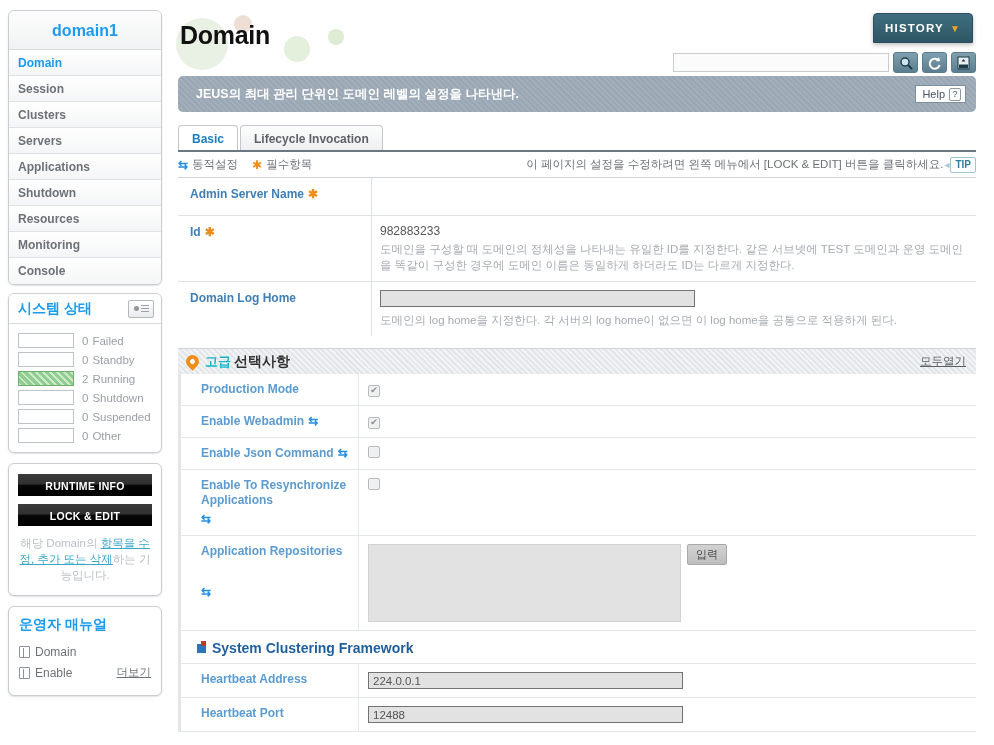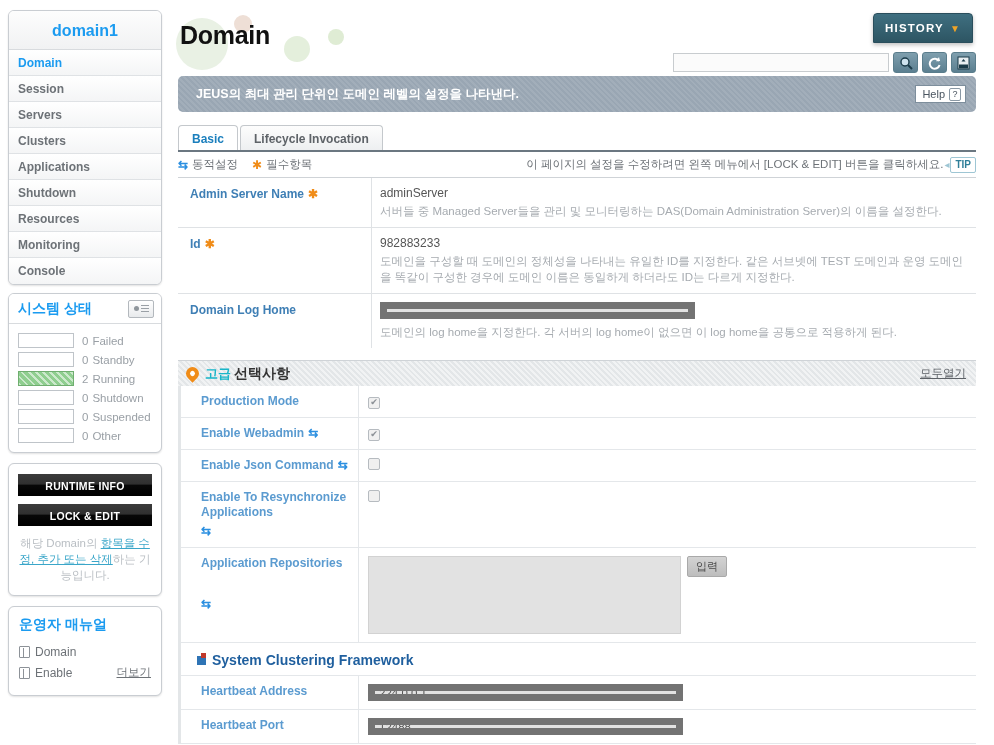--- a/index.html
+++ b/index.html
@@ -216,21 +216,21 @@
     padding: 9px 8px 9px 12px;
     font-size: 12px; font-weight: bold; color: #3f7fb5;
     border-right: 1px solid #dfe2e5;
     display: flex; align-items: flex-start; flex-wrap: wrap; gap: 4px;
   }
   .fval { flex: 1; padding: 8px 6px 8px 8px; }
   .fval .v { font-size: 12px; color: #555; margin-bottom: 3px; }
   .fval .d { font-size: 11.5px; color: #a6abb0; line-height: 16px; }
   .ro-input {
     width: 315px; height: 17px;
-    background: #e2e2e2; border: 7px solid #737373;
+    background: #e2e2e2; border: 1px solid #737373;
     font-size: 11.5px; color: #555; padding: 0 4px;
     display: block;
   }
   .ro-input.wide { width: 315px; }
 
   .sec-head {
     margin: 12px 18px 0 8px;
     height: 26px;
     background-color: #e3e6e8;
     background-image: repeating-linear-gradient(45deg, rgba(255,255,255,.5) 0 2px, rgba(0,0,0,0) 2px 4px);
@@ -289,22 +289,22 @@
 <body>
 
 <div id="root">
 
   <div id="sidebar">
 
     <div class="panel">
       <div class="domain-title">domain1</div>
       <div class="nav-item active">Domain</div>
       <div class="nav-item">Session</div>
+      <div class="nav-item">Clusters</div>
       <div class="nav-item">Servers</div>
-      <div class="nav-item">Clusters</div>
       <div class="nav-item">Applications</div>
       <div class="nav-item">Shutdown</div>
       <div class="nav-item">Resources</div>
       <div class="nav-item">Monitoring</div>
       <div class="nav-item">Console</div>
     </div>
 
     <div class="panel sysbox">
       <div class="sys-head">
         <span class="t">시스템 상태</span>
@@ -429,24 +429,20 @@
       </span>
     </div>
 
     <div class="form-table">
 
       <div class="frow">
         <div class="fkey">
           <span>Admin Server Name</span>
           <span class="star-ico">✱</span>
         </div>
-        <div class="fval">
-          <div class="v">adminServer</div>
-          <div class="d">서버들 중 Managed Server들을 관리 및 모니터링하는 DAS(Domain Administration Server)의 이름을 설정한다.</div>
-        </div>
       </div>
 
       <div class="frow">
         <div class="fkey">
           <span>Id</span>
           <span class="star-ico">✱</span>
         </div>
         <div class="fval">
           <div class="v">982883233</div>
           <div class="d">도메인을 구성할 때 도메인의 정체성을 나타내는 유일한 ID를 지정한다. 같은 서브넷에 TEST 도메인과 운영 도메인을 똑같이 구성한 경우에 도메인 이름은 동일하게 하더라도 ID는 다르게 지정한다.</div>

